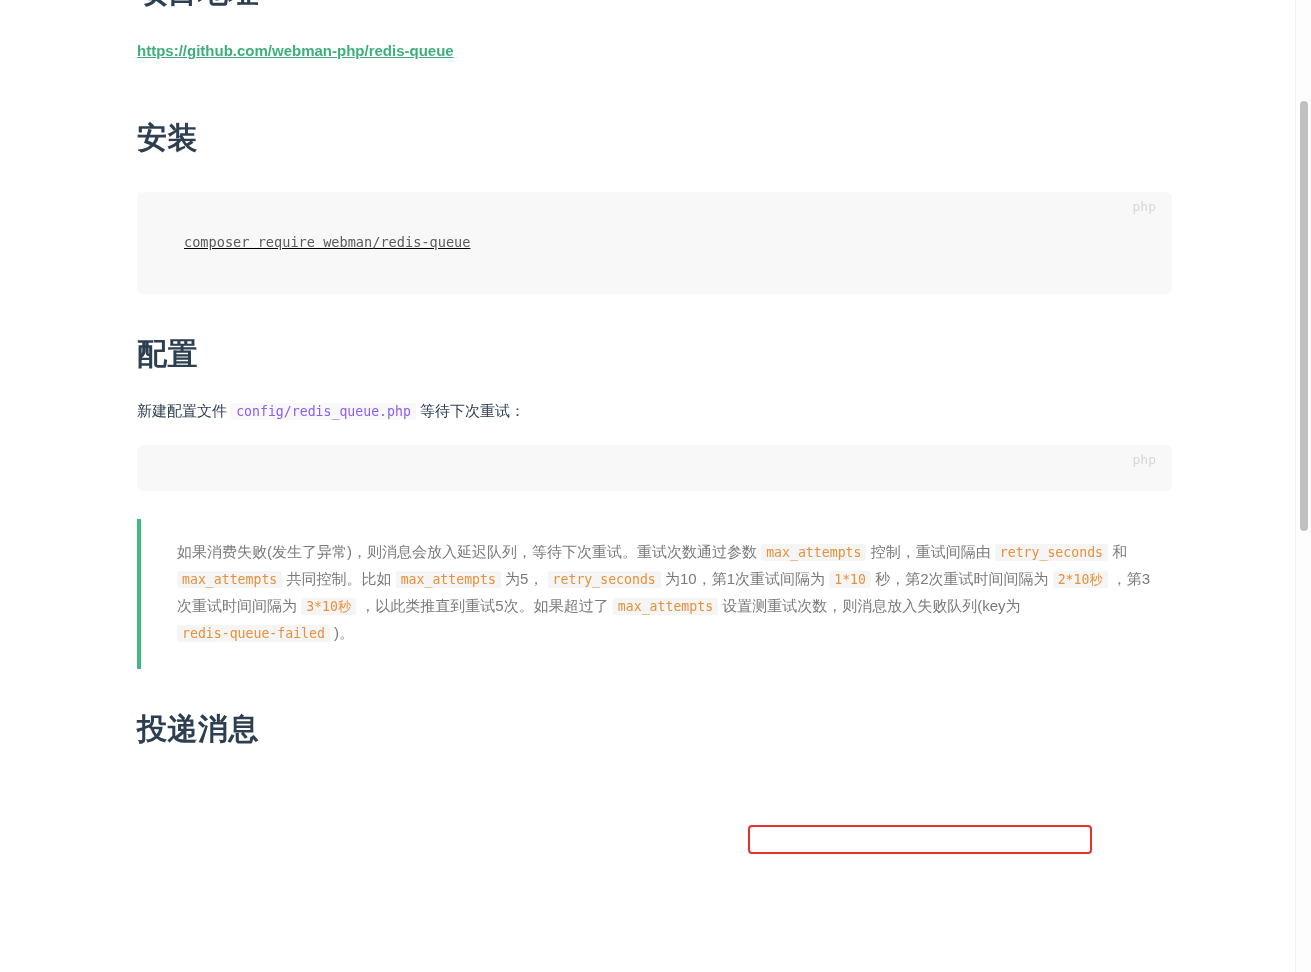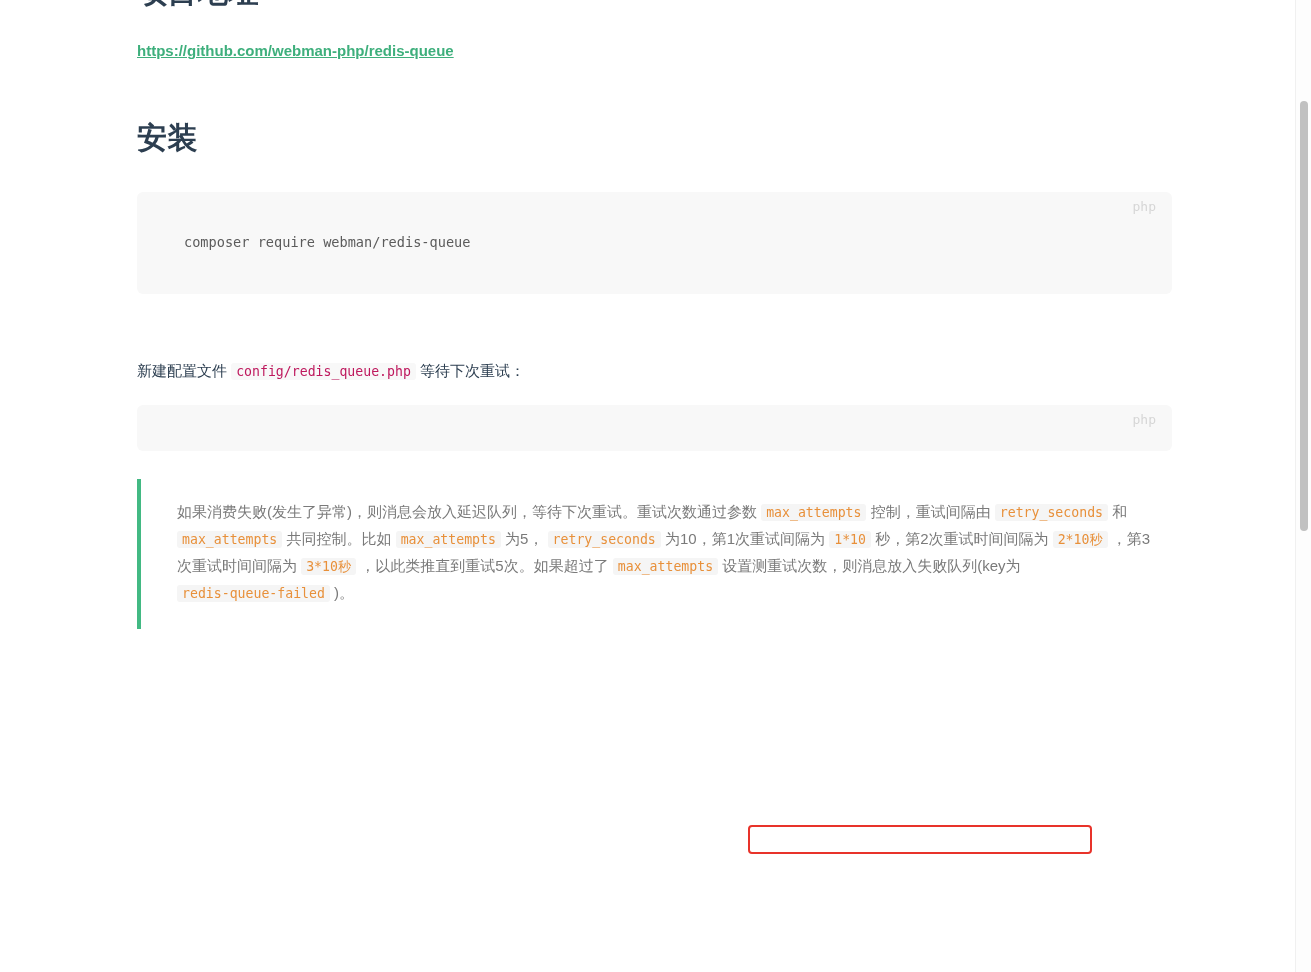--- a/index.html
+++ b/index.html
@@ -62,35 +62,36 @@
     font-size: 15px;
     line-height: 22px;
     color: #2c3e50;
     margin: 0;
   }
 
   
   code.ic {
     font-family: "DejaVu Sans Mono", "Liberation Mono", monospace;
     font-size: 13.2px;
-    color: #be185d;
+    color: #8b5cf6;
     background-color: #f8f8f8;
     padding: 1px 5px;
     border-radius: 3px;
     white-space: nowrap;
   }
 
   
   .codeblock {
     position: relative;
     background: #f8f8f8;
     border-radius: 6px;
     padding: 22px 24px 24px 31px;
     box-sizing: border-box;
     width: 1035px;
+    text-decoration: underline;
   }
   .codeblock pre {
     margin: 16px;
     font-family: "DejaVu Sans Mono", "Liberation Mono", monospace;
     font-size: 13.6px;
     line-height: 24px;
     color: #5b5b5b;
     white-space: pre;
   }
   .lang-tag {
@@ -177,20 +178,21 @@
       <div class="spacer-34"></div>
       <div class="codeblock">
         <span class="lang-tag">php</span>
         <pre>composer require webman/redis-queue</pre>
       </div>
     </div>
 
     <div class="spacer-40"></div>
 
     <div class="h-block">
+      <h1 class="doc-h">配置</h1>
       <div class="spacer-26"></div>
       <p class="doc-p">
         <span>新建配置文件</span>
         <code class="ic">config/redis_queue.php</code>
         <span>等待下次重试：</span>
       </p>
       <div class="spacer-22"></div>
       <div class="codeblock">
         <span class="lang-tag">php</span>
       </div>
@@ -198,20 +200,21 @@
 
     <div class="spacer-28"></div>
 
     <div class="callout">
       <p><span>如果消费失败(发生了异常)，则消息会放入延迟队列，等待下次重试。重试次数通过参数</span> <code class="ic">max_attempts</code> <span>控制，重试间隔由</span> <code class="ic">retry_seconds</code> <span>和</span> <code class="ic">max_attempts</code> <span>共同控制。比如</span> <code class="ic">max_attempts</code> <span>为5，</span> <code class="ic">retry_seconds</code> <span>为10，第1次重试间隔为</span> <code class="ic">1*10</code> <span>秒，第2次重试时间间隔为</span> <code class="ic">2*10秒</code> <span>，第3次重试时间间隔为</span> <code class="ic">3*10秒</code> <span>，以此类推直到重试5次。如果超过了</span> <code class="ic">max_attempts</code> <span>设置测重试次数，</span><span>则消息放入失败队列(key为</span> <code class="ic">redis-queue-failed</code> <span>)。</span></p>
     </div>
 
     <div class="spacer-40"></div>
 
     <div class="h-block">
+      <h1 class="doc-h">投递消息</h1>
       <div class="spacer-34"></div>
 
     </div>
 
   </div>
 
   <div class="redbox" style="left:748px; top:825px; width:344px; height:29px;"></div>
 </div>
 
 <div class="scrollbar-track">

